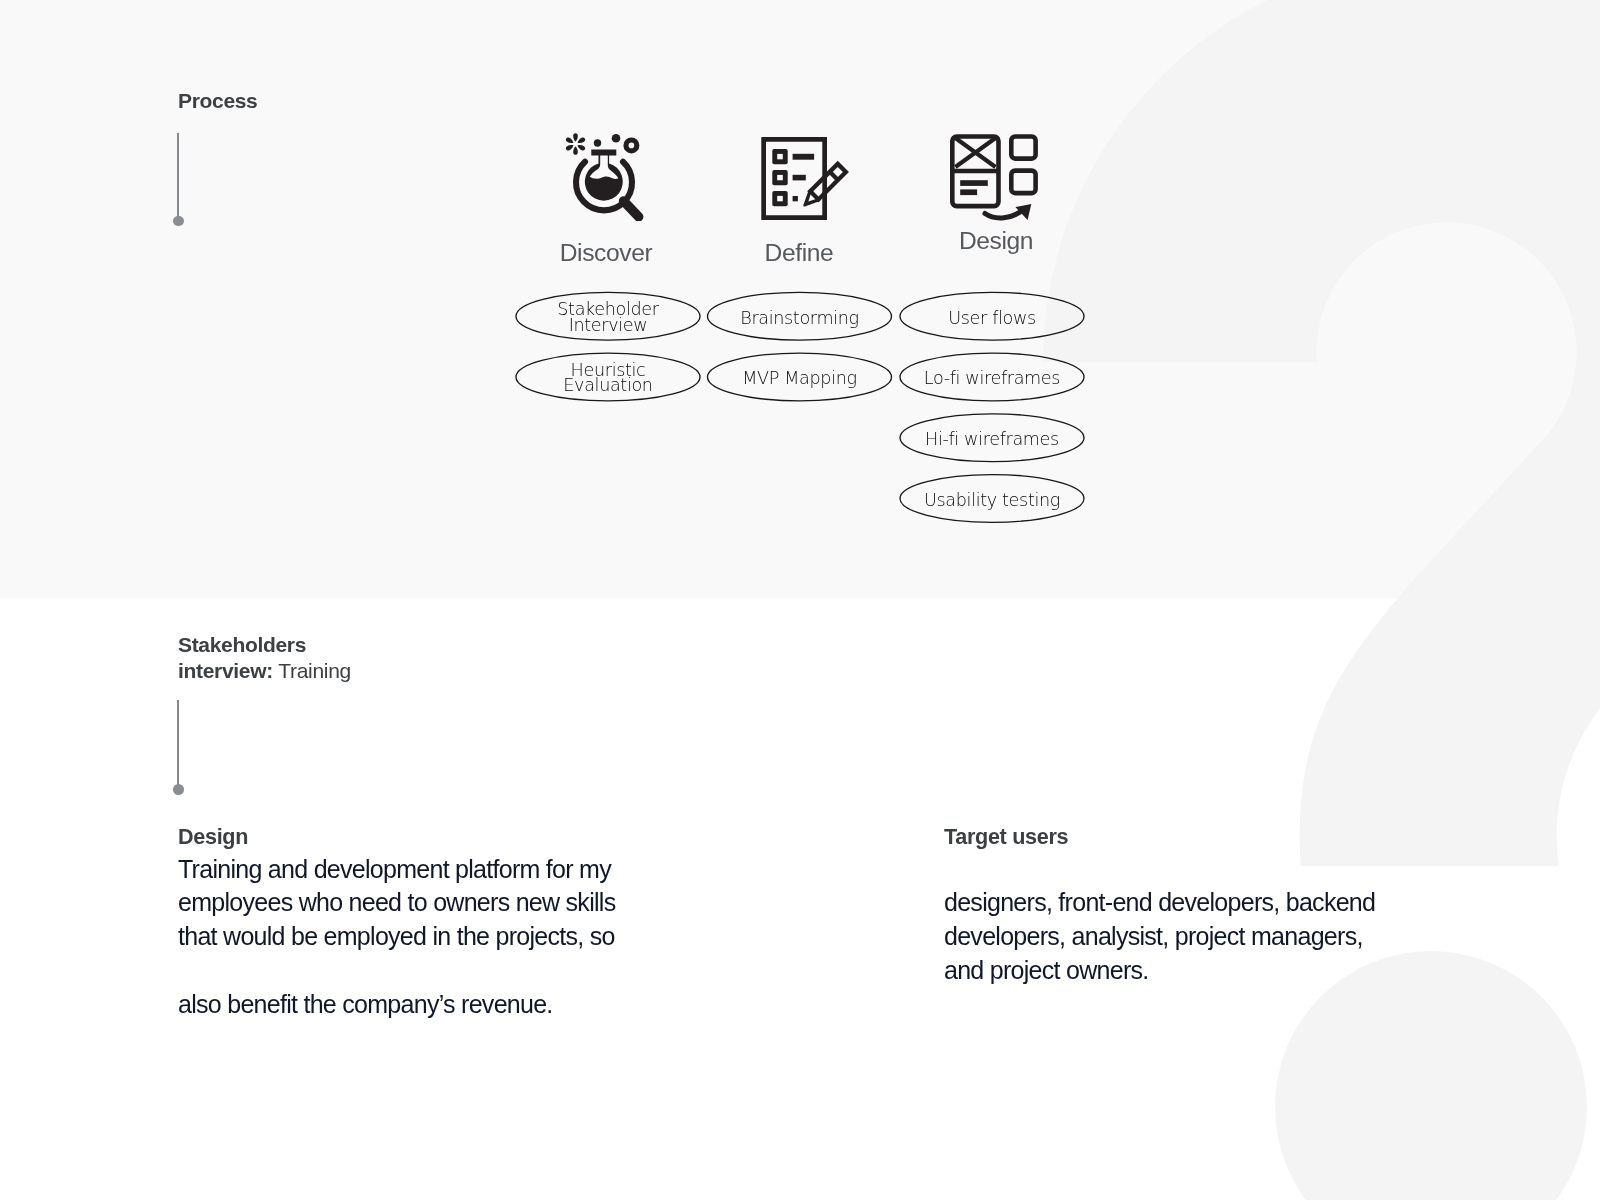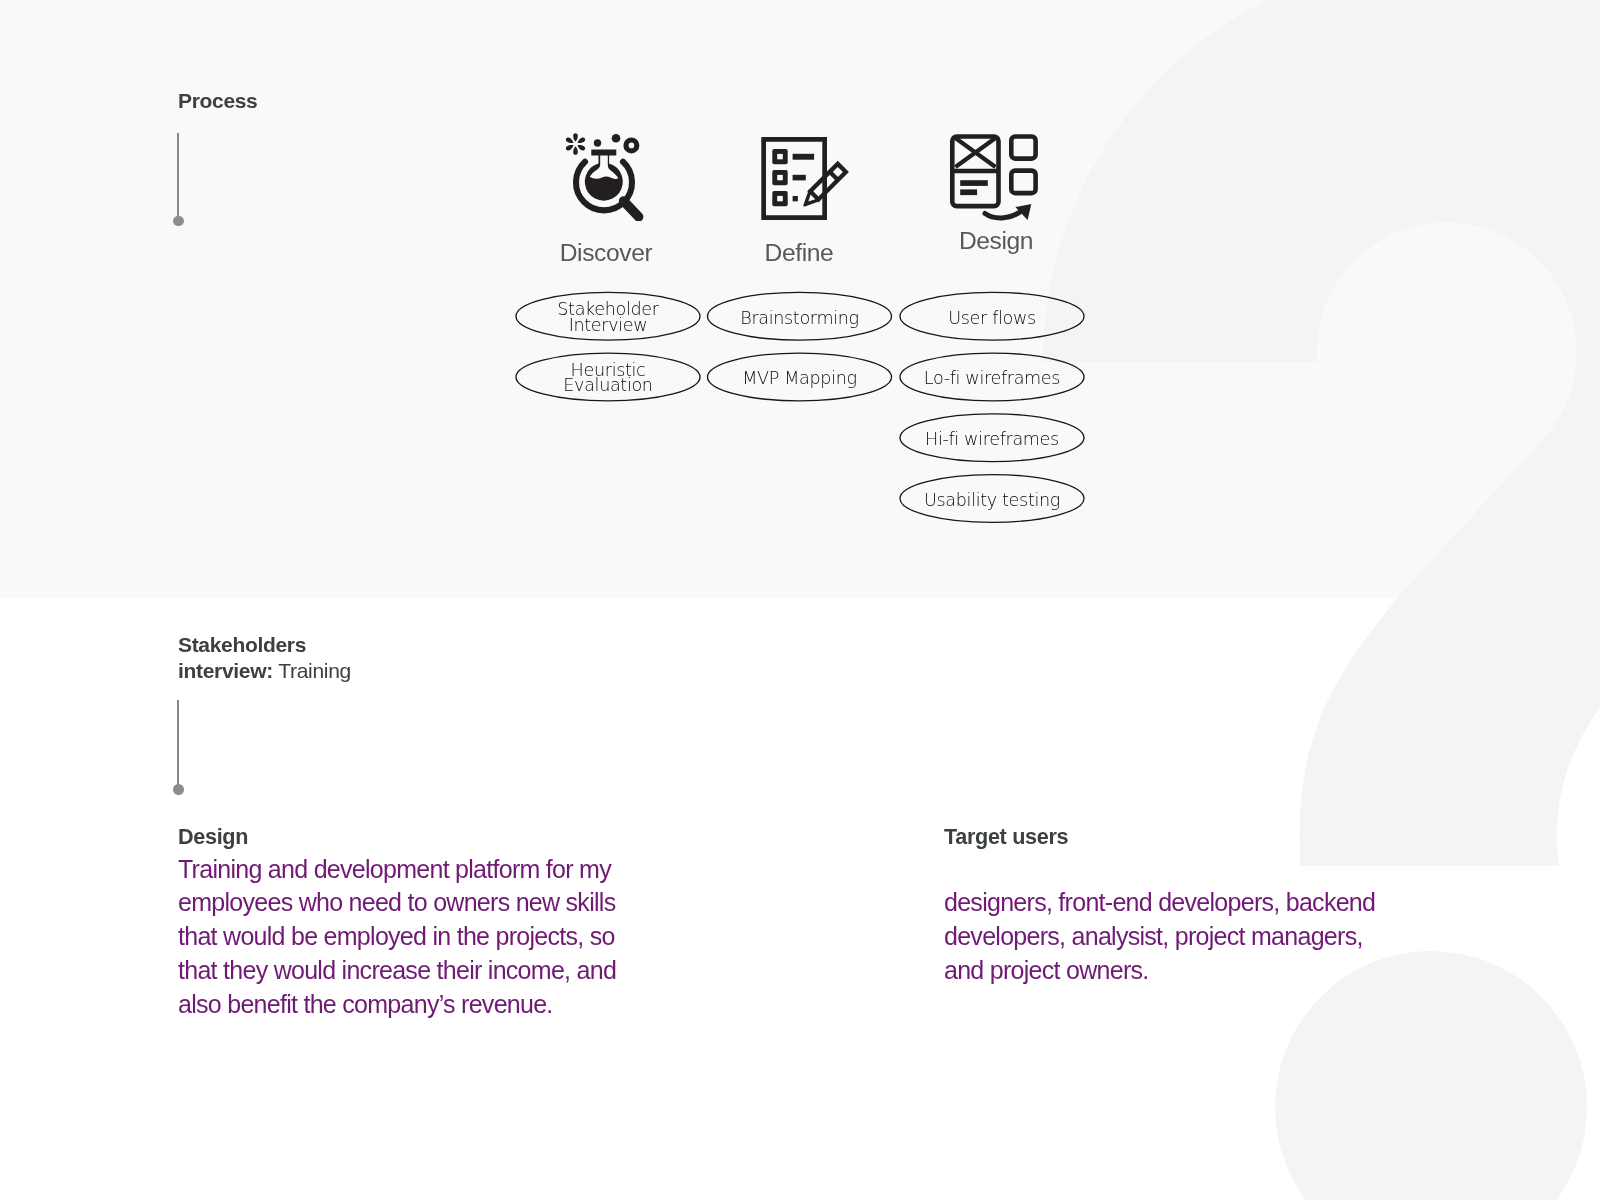--- a/index.html
+++ b/index.html
@@ -23,21 +23,21 @@
   .phase-name{position:absolute;font-size:24.6px;line-height:26px;color:#55585c;
               white-space:nowrap;font-weight:400;letter-spacing:-0.39px;will-change:transform;}
   .icon{position:absolute;}
 
   .pill-layer{position:absolute;left:0;top:0;will-change:transform;}
   .pill-text{font-family:"DejaVu Sans", sans-serif;font-weight:200;font-size:17.6px;
               letter-spacing:-0.35px;fill:#09090b;}
 
   .col{position:absolute;will-change:transform;}
   .col h3{margin:0;font-size:21.6px;line-height:30.6px;font-weight:700;color:#3c4043;letter-spacing:-0.32px;}
-  .col p{margin:0;font-size:25px;line-height:33.8px;font-weight:400;color:#701a75;letter-spacing:-0.72px;}
+  .col p{margin:0;font-size:25px;line-height:33.8px;font-weight:400;color:#0f172a;letter-spacing:-0.72px;}
 </style>
 </head>
 <body>
 
 <div class="page">
 
   <div class="band-top"></div>
 
   <svg class="qmark" width="1600" height="1200" viewBox="0 0 1600 1200" aria-hidden="true">
     <g fill="#f4f4f4">
@@ -179,20 +179,20 @@
       </g>
     </svg>
 
   <div class="sec-title" style="left:178px;top:631px;">Stakeholders</div>
   <div class="sec-title" style="left:178px;top:657px;"><span>interview:</span> <span class="light">Training</span></div>
   <div class="rule" style="left:176.9px;top:700.4px;height:88px;"></div>
   <div class="rule-dot" style="left:172.9px;top:784.1px;"></div>
 
   <div class="col" style="left:178px;top:822px;width:470px;">
     <h3>Design</h3>
-    <p id="col0"><span>Training and development platform for my</span><br><span>employees who need to owners new skills</span><br><span>that would be employed in the projects, so</span><br><span>that they would increase their income, and</span><br><span>also benefit the company’s revenue.</span></p>
+    <p id="col0"><span>Training and development platform for my</span><br><span>employees who need to owners new skills</span><br><span>that would be employed in the projects, so</span><br><br><span>also benefit the company’s revenue.</span></p>
   </div>
   <div class="col" style="left:944px;top:822px;width:470px;">
     <h3>Target users</h3>
     <p id="col1"><br><span>designers, front-end developers, backend</span><br><span>developers, analysist, project managers,</span><br><span>and project owners.</span></p>
   </div>
 
 </div>
 
 </body></html>

